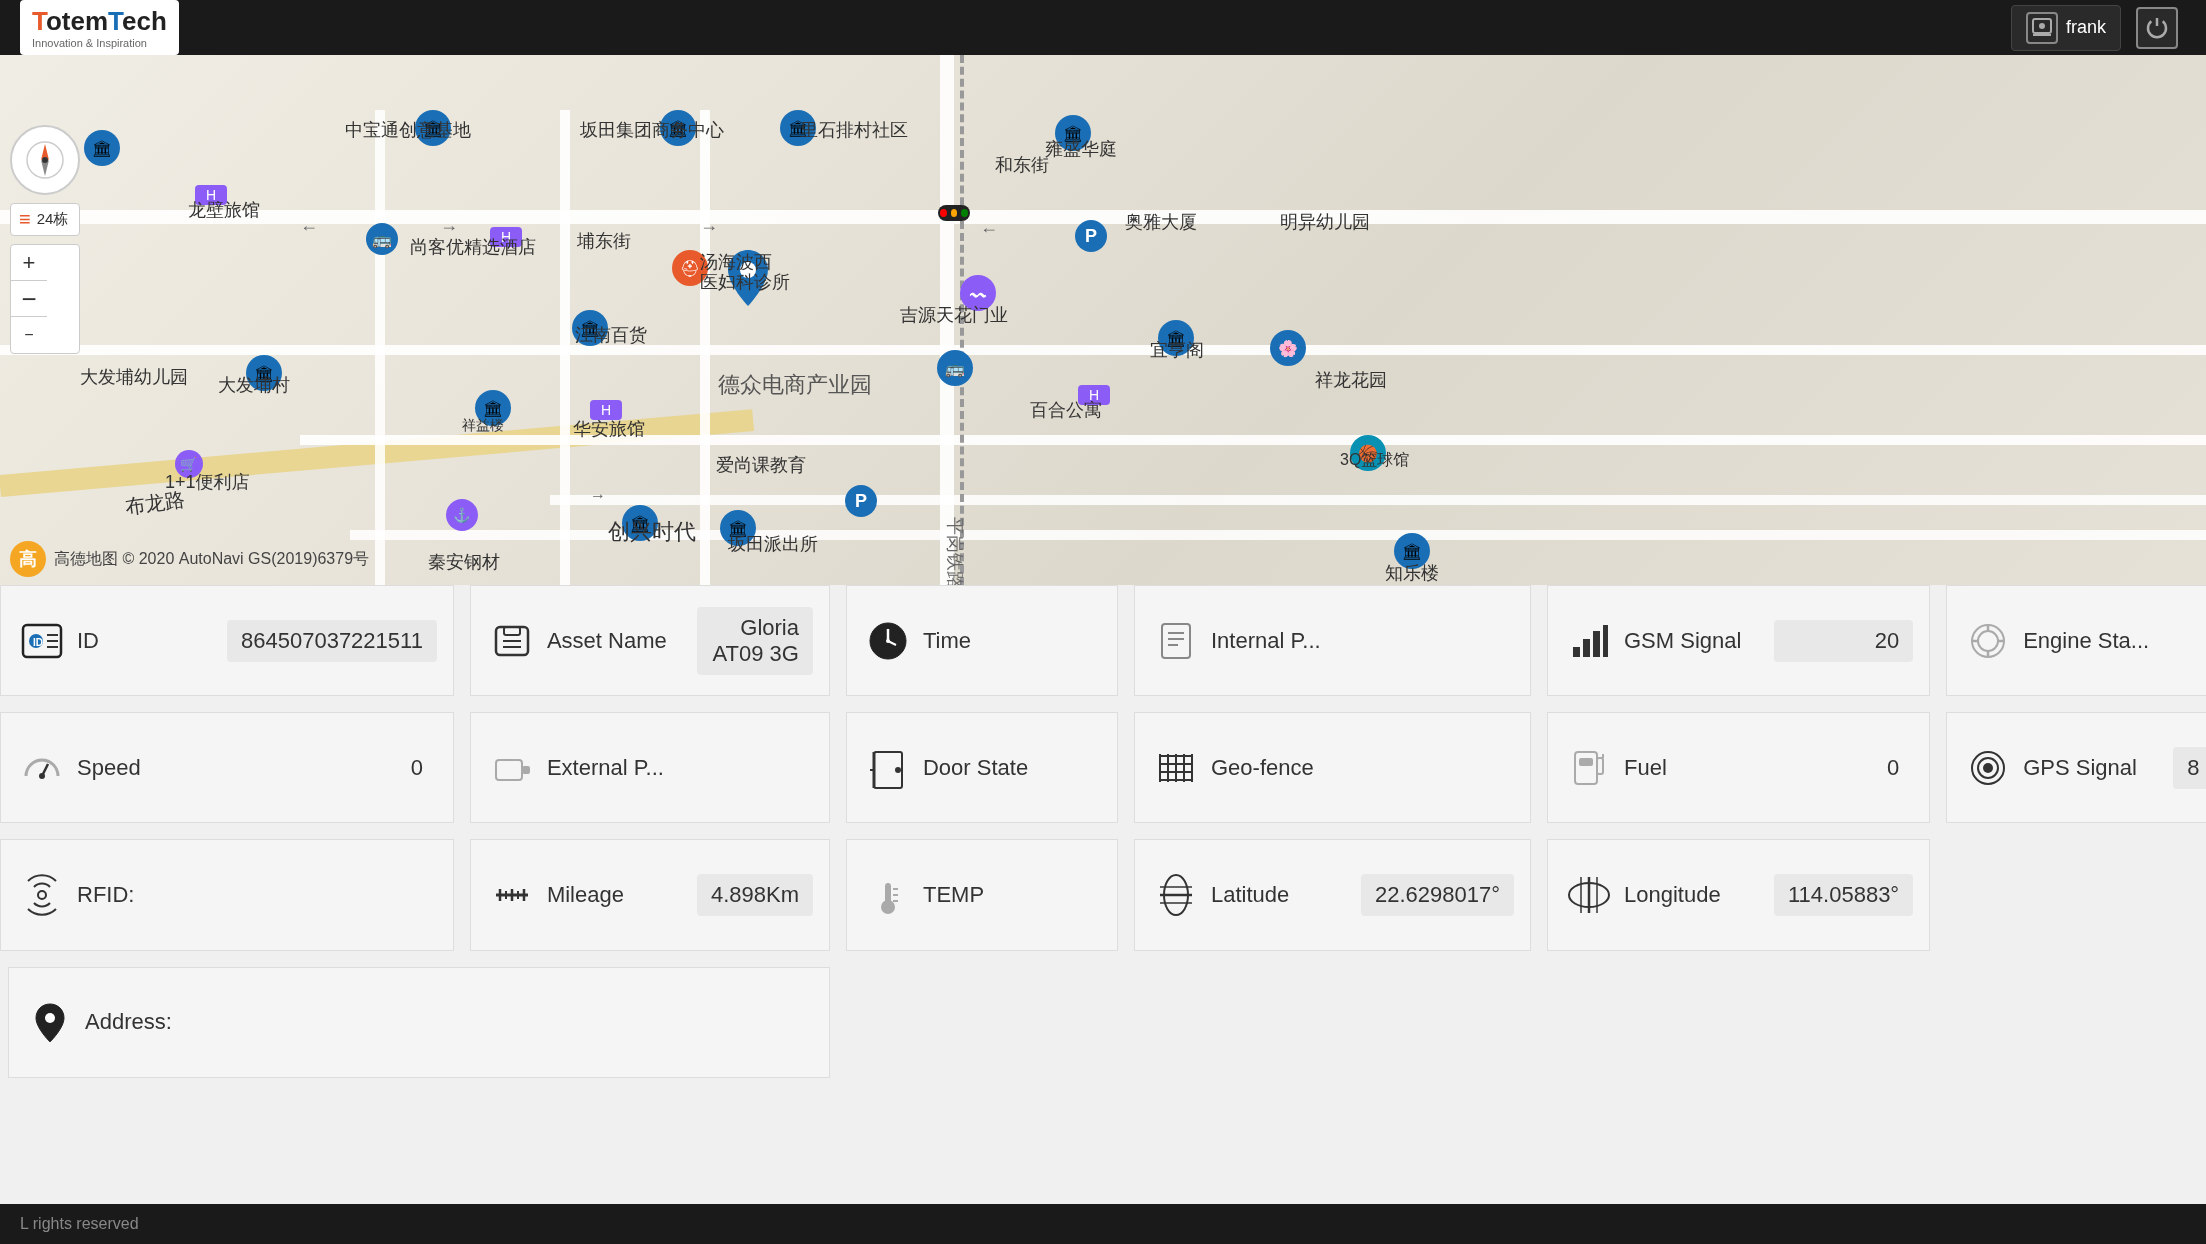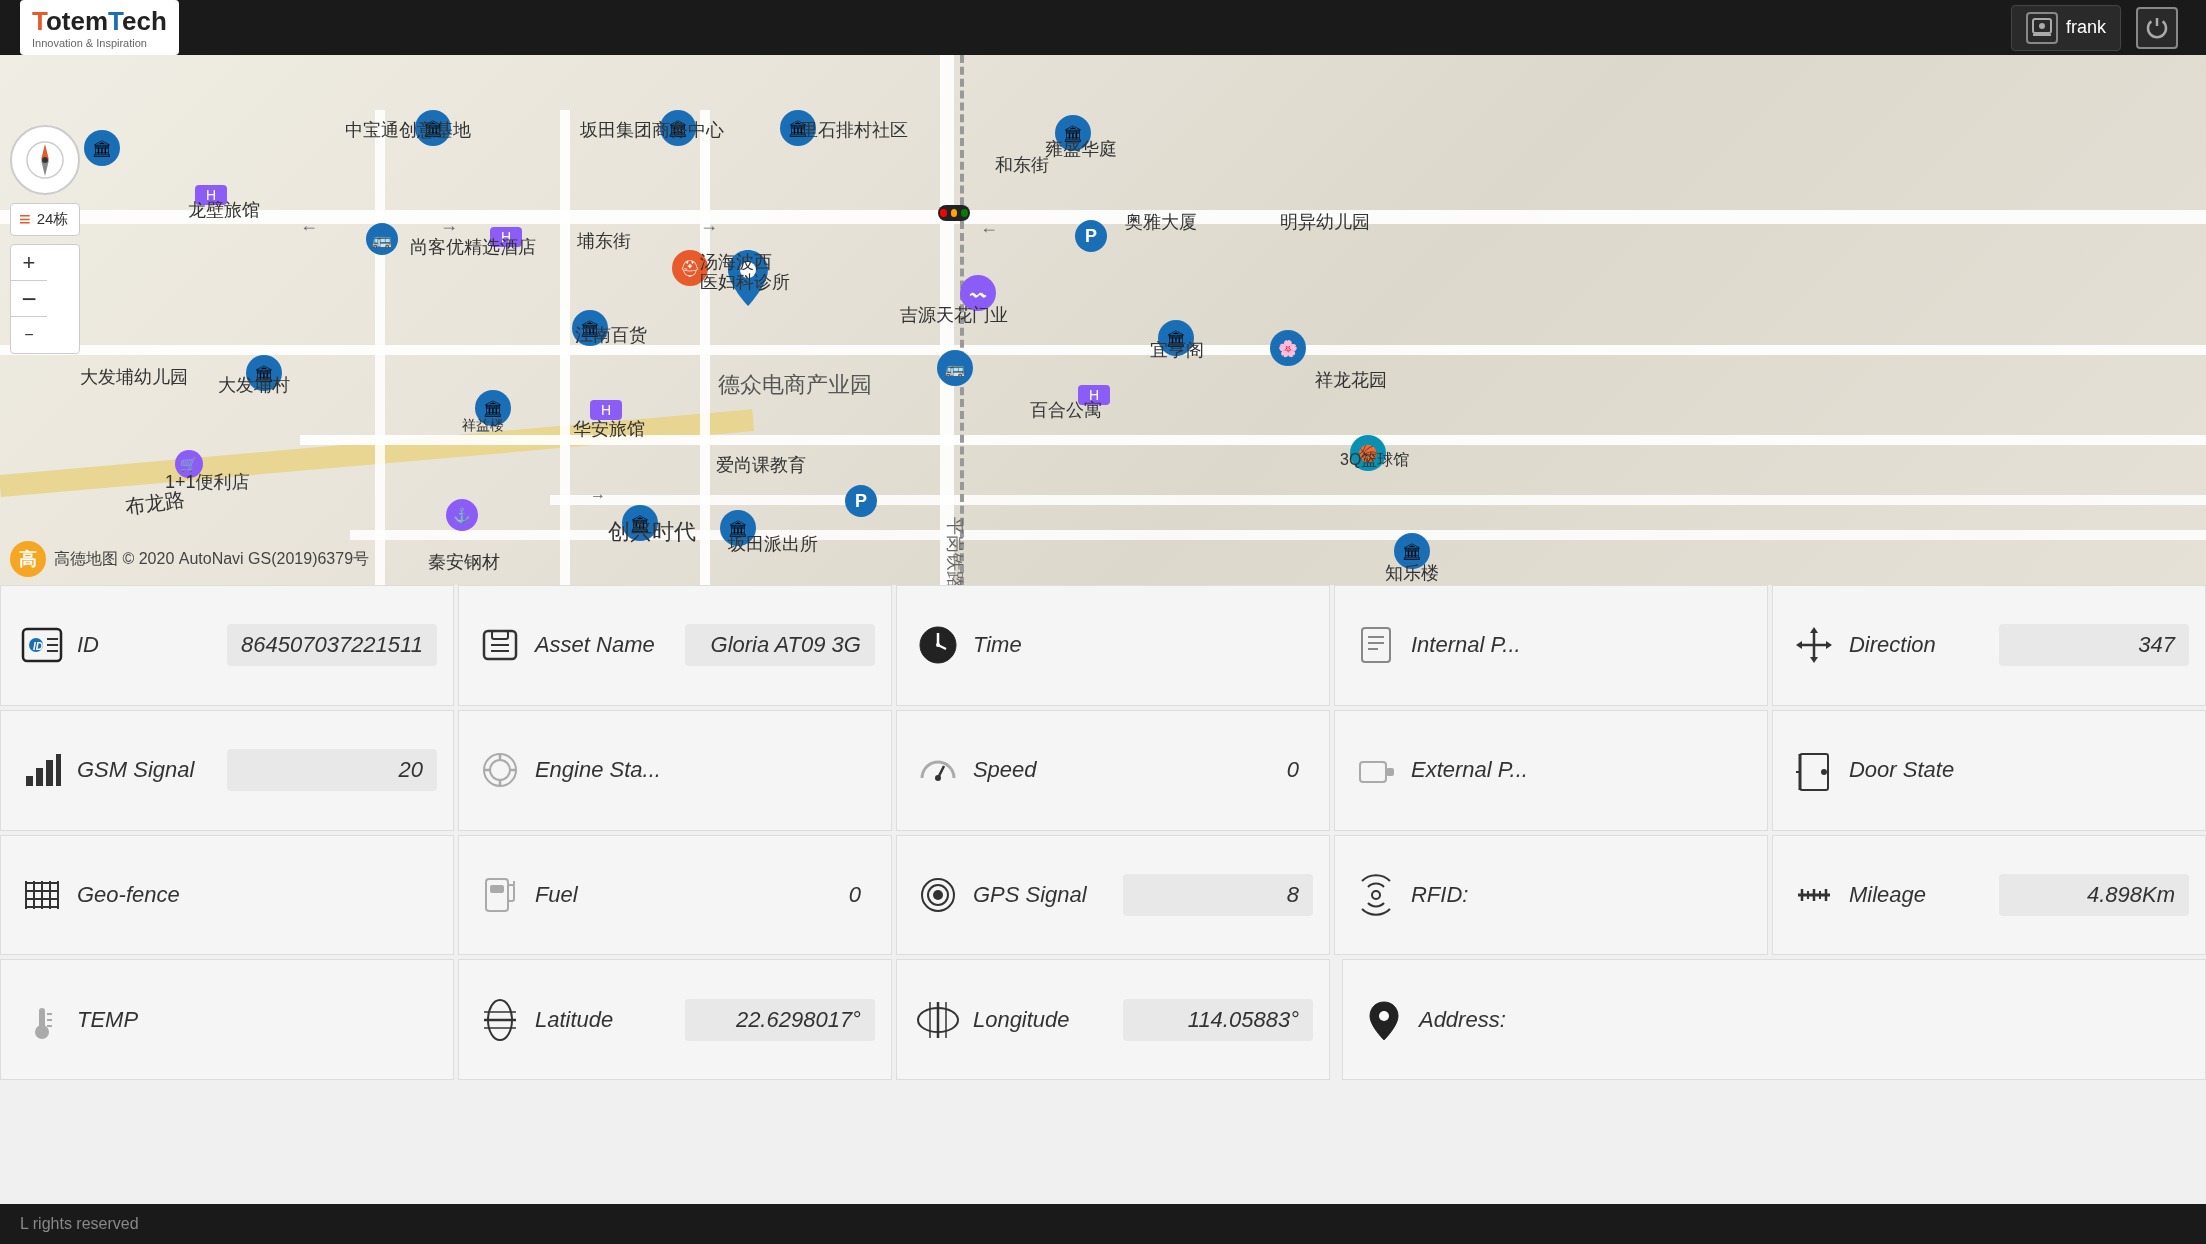--- a/index.html
+++ b/index.html
@@ -260,21 +260,21 @@
       <span style="font-size:15px;color:#333;">24栋</span>
     </div>
     <div id="zoom-controls">
       <div class="zoom-btn">+</div>
       <div class="zoom-btn" style="font-size:26px;line-height:1;">−</div>
       <div class="zoom-btn" style="font-size:16px;">−</div>
     </div>
   </div>
 </div>
 
-<div id="data-panel" style="position:absolute;top:585px;left:0;right:0;bottom:40px;display:grid;grid-template-columns:repeat(5,1fr);grid-template-rows:repeat(5,1fr);gap:4px;background:#f0f0f0;font-style:italic;">
+<div id="data-panel" style="position:absolute;top:585px;left:0;right:0;bottom:40px;display:grid;grid-template-columns:repeat(6,1fr);grid-template-rows:repeat(5,1fr);gap:16px;background:#f0f0f0;">
 
   <div class="data-cell">
     <div class="data-icon">
       <svg width="44" height="44" viewBox="0 0 44 44">
         <rect x="3" y="6" width="38" height="32" rx="4" fill="none" stroke="#222" stroke-width="2.5"></rect>
         <circle cx="16" cy="22" r="7" fill="#1a6eb5"></circle>
         <text x="13" y="27" font-size="10" fill="white" font-weight="bold">ID</text>
         <line x1="27" y1="16" x2="38" y2="16" stroke="#333" stroke-width="2"></line>
         <line x1="27" y1="22" x2="38" y2="22" stroke="#333" stroke-width="2"></line>
         <line x1="27" y1="28" x2="38" y2="28" stroke="#333" stroke-width="2"></line>
@@ -316,34 +316,20 @@
         <rect x="8" y="5" width="28" height="34" rx="3" fill="none" stroke="#888" stroke-width="2"></rect>
         <line x1="14" y1="14" x2="30" y2="14" stroke="#888" stroke-width="2"></line>
         <line x1="14" y1="20" x2="30" y2="20" stroke="#888" stroke-width="2"></line>
         <line x1="14" y1="26" x2="24" y2="26" stroke="#888" stroke-width="2"></line>
       </svg>
     </div>
     <span class="data-label">Internal P...</span>
     <div class="data-value-empty"></div>
   </div>
 
-  <div class="data-cell">
-    <div class="data-icon">
-      <svg width="44" height="44" viewBox="0 0 44 44">
-        <line x1="10" y1="22" x2="34" y2="22" stroke="#333" stroke-width="2.5"></line>
-        <line x1="22" y1="10" x2="22" y2="34" stroke="#333" stroke-width="2.5"></line>
-        <polygon points="10,18 10,26 4,22" fill="#333"></polygon>
-        <polygon points="34,18 34,26 40,22" fill="#333"></polygon>
-        <polygon points="18,10 26,10 22,4" fill="#333"></polygon>
-        <polygon points="18,34 26,34 22,40" fill="#333"></polygon>
-      </svg>
-    </div>
-    <span class="data-label">Direction</span>
-    <div class="data-value">347</div>
-  </div>
 
   <div class="data-cell">
     <div class="data-icon">
       <svg width="44" height="44" viewBox="0 0 44 44">
         <rect x="6" y="28" width="7" height="10" fill="#333"></rect>
         <rect x="16" y="20" width="7" height="18" fill="#333"></rect>
         <rect x="26" y="12" width="7" height="26" fill="#333"></rect>
         <rect x="36" y="6" width="5" height="32" fill="#333"></rect>
       </svg>
     </div>

